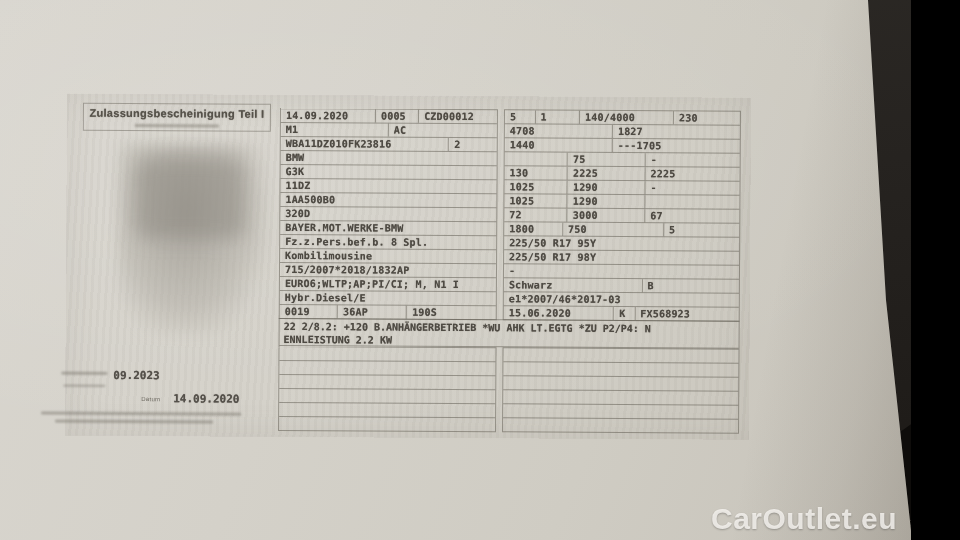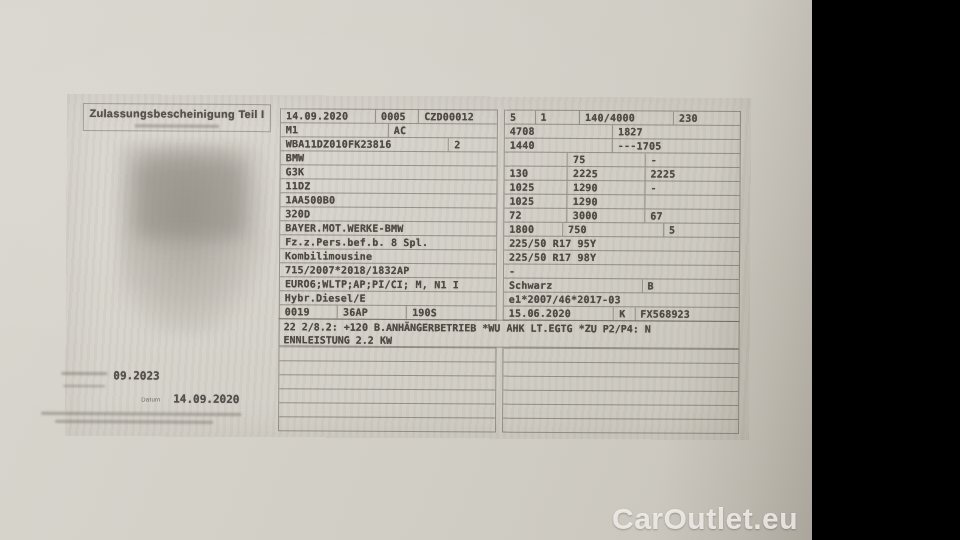--- a/index.html
+++ b/index.html
@@ -1,16 +1,16 @@
 <!DOCTYPE html>
 <html><head>
 <meta charset="utf-8">
 <style>
   html,body{margin:0;padding:0;background:#000;}
-  .stage{position:relative;width:812px;height:540px;overflow:hidden;
+  .stage{position:relative;width:911px;height:540px;overflow:hidden;
          font-family:"DejaVu Sans Mono",monospace;background:#24211e;}
   
   .seat{position:absolute;inset:0;background:linear-gradient(170deg,#2e2b27 0%,#262320 45%,#1c1916 100%);}
   .seat-black{position:absolute;inset:0;background:#0e0c0a;
               clip-path:polygon(862px 540px,893px 437px,960px 390px,960px 540px);}
   .stitch{position:absolute;left:884px;top:492px;width:82px;height:0;
           border-top:2px dashed rgba(195,190,178,0.34);transform:rotate(116deg);}
   
   .paper{position:absolute;inset:0;
          background:

